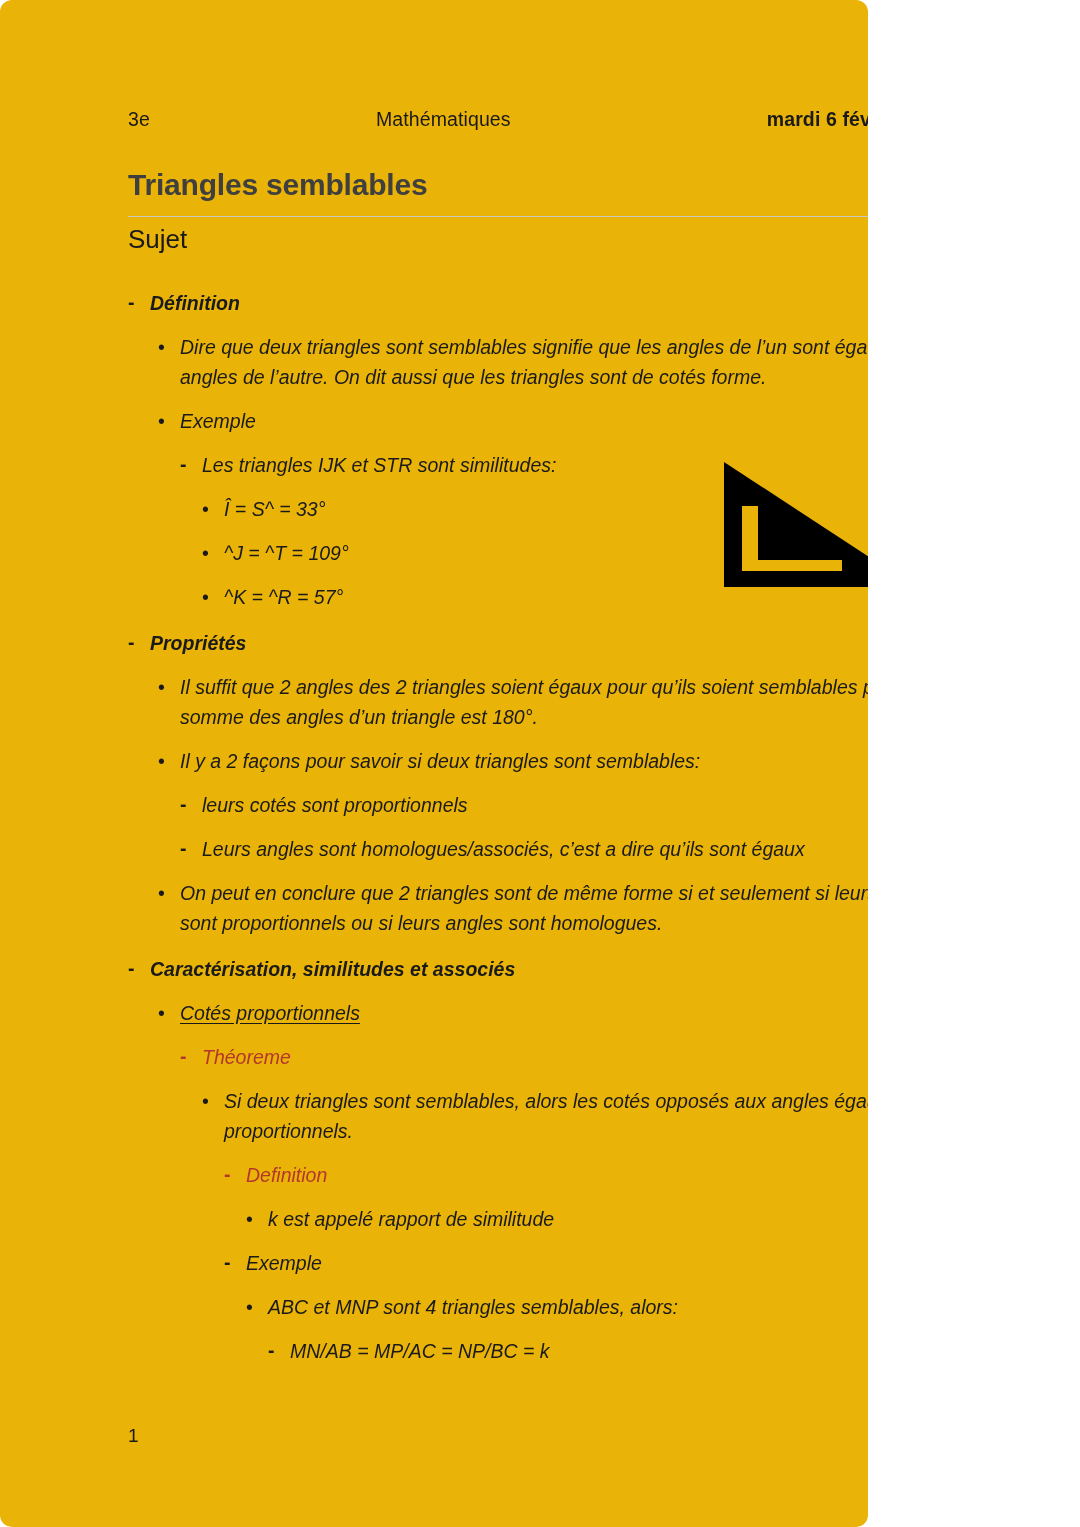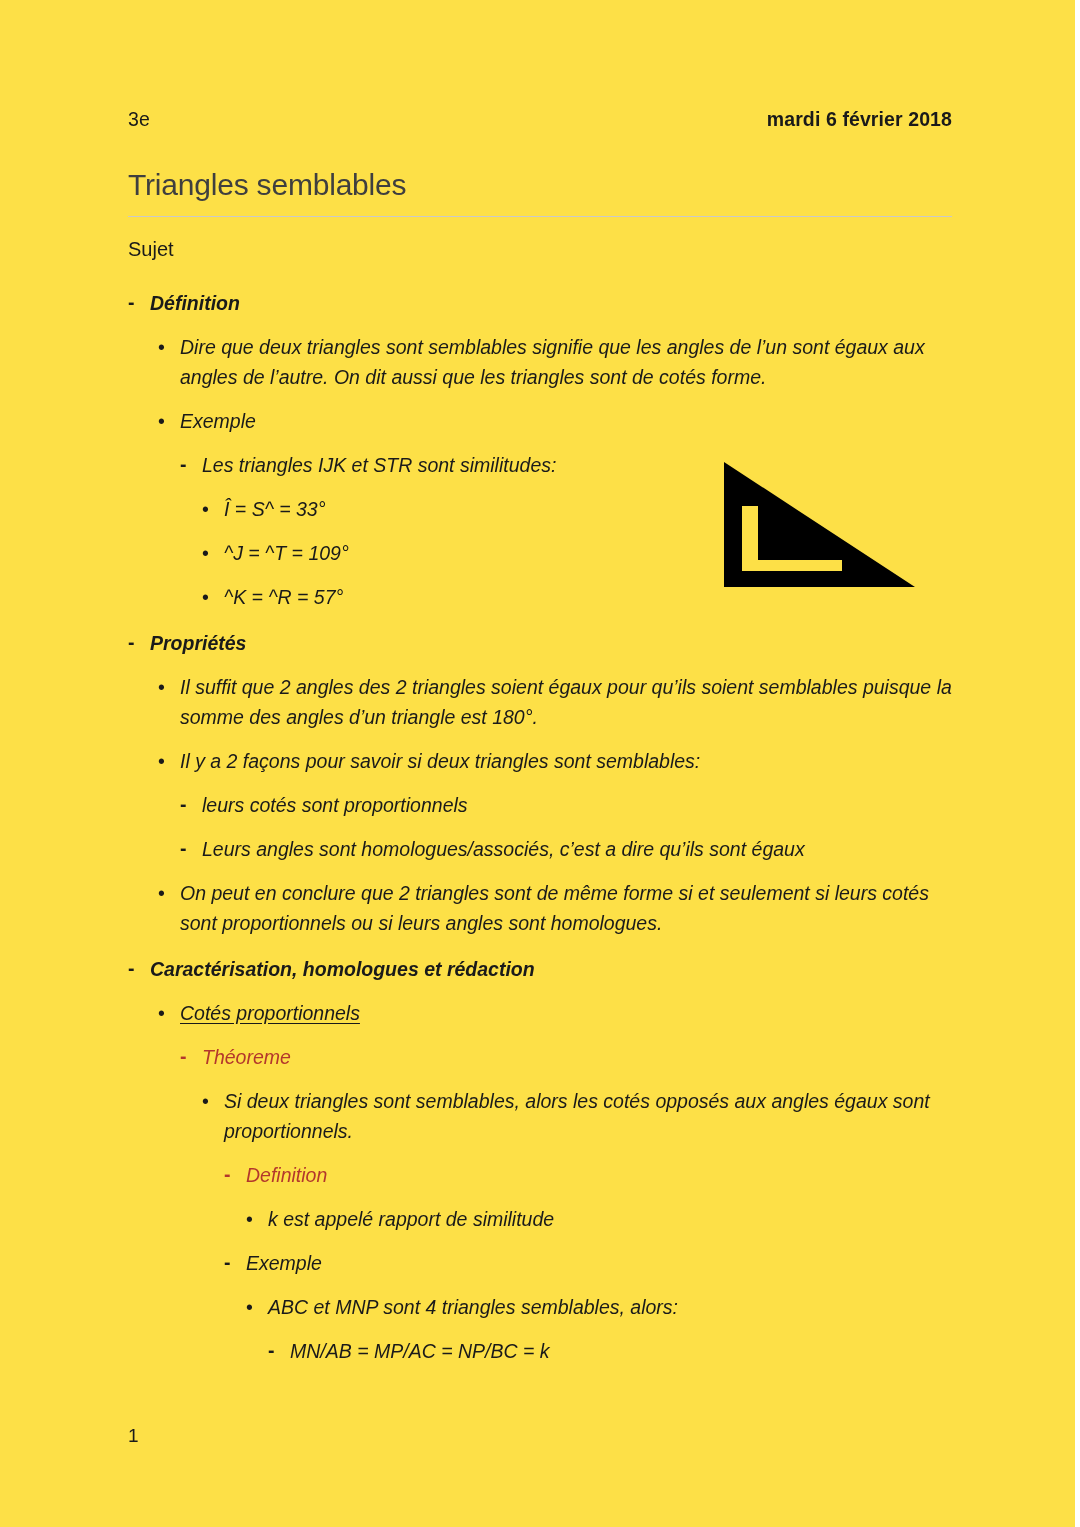--- a/index.html
+++ b/index.html
@@ -8,25 +8,26 @@
     padding: 0;
     background: #ffffff;
   }
   body {
     font-family: "Liberation Sans", sans-serif;
     color: #111111;
     -webkit-font-smoothing: antialiased;
   }
   .page {
     position: relative;
-    width: 1075px;
+    width: 868px;
     height: 1527px;
-    background: #fde047;
+    background: #eab308;
     box-sizing: border-box;
     overflow: hidden;
+    border-radius: 12px;
   }
 
   
   .header-row {
     position: absolute;
     left: 128px;
     top: 108px;
     width: 824px;
     display: flex;
     align-items: baseline;
@@ -37,39 +38,39 @@
   }
   .header-left   { flex: 0 0 auto; }
   .header-center { flex: 1 1 auto; text-align: center; margin-left: -30px; }
   .header-right  { flex: 0 0 auto; font-weight: bold; }
 
   .doc-title {
     position: absolute;
     left: 128px;
     top: 148px;
     font-size: 30px;
-    font-weight: normal;
+    font-weight: bold;
     color: #3f3f3f;
     letter-spacing: -0.2px;
   }
 
   .rule {
     position: absolute;
     left: 128px;
     top: 216px;
     width: 824px;
     height: 1px;
     background: #c9c9c9;
   }
 
   .section-title {
     position: absolute;
     left: 128px;
-    top: 238px;
-    font-size: 20px;
+    top: 224px;
+    font-size: 26px;
     color: #1a1a1a;
   }
 
   
   .outline {
     position: absolute;
     left: 128px;
     top: 272px;
     width: 824px;
   }
@@ -129,20 +130,21 @@
     color: #1a1a1a;
   }
 </style>
 </head>
 <body>
 
 <div class="page">
 
   <div class="header-row">
     <span class="header-left">3e</span>
+    <span class="header-center">Mathématiques</span>
     <span class="header-right">mardi 6 février 2018</span>
   </div>
 
   <h1 class="doc-title">Triangles semblables</h1>
 
   <div class="rule"></div>
 
   <div class="section-title">Sujet</div>
 
   <div class="outline" id="outline-root">
@@ -193,21 +195,21 @@
       <div class="item lvl3">
         <span class="marker m-dash">-</span>
         <span class="txt">Leurs angles sont homologues/associés, c’est a dire qu’ils sont égaux</span>
       </div>
       <div class="item lvl2">
         <span class="marker">•</span>
         <span class="txt">On peut en conclure que 2 triangles sont de même forme si et seulement si leurs cotés sont proportionnels ou si leurs angles sont homologues.</span>
       </div>
       <div class="item lvl1 bold">
         <span class="marker m-dash">-</span>
-        <span class="txt">Caractérisation, homologues et rédaction</span>
+        <span class="txt">Caractérisation, similitudes et associés</span>
       </div>
       <div class="item lvl2 uline">
         <span class="marker">•</span>
         <span class="txt">Cotés proportionnels</span>
       </div>
       <div class="item lvl3 red">
         <span class="marker m-dash">-</span>
         <span class="txt">Théoreme</span>
       </div>
       <div class="item lvl4">

